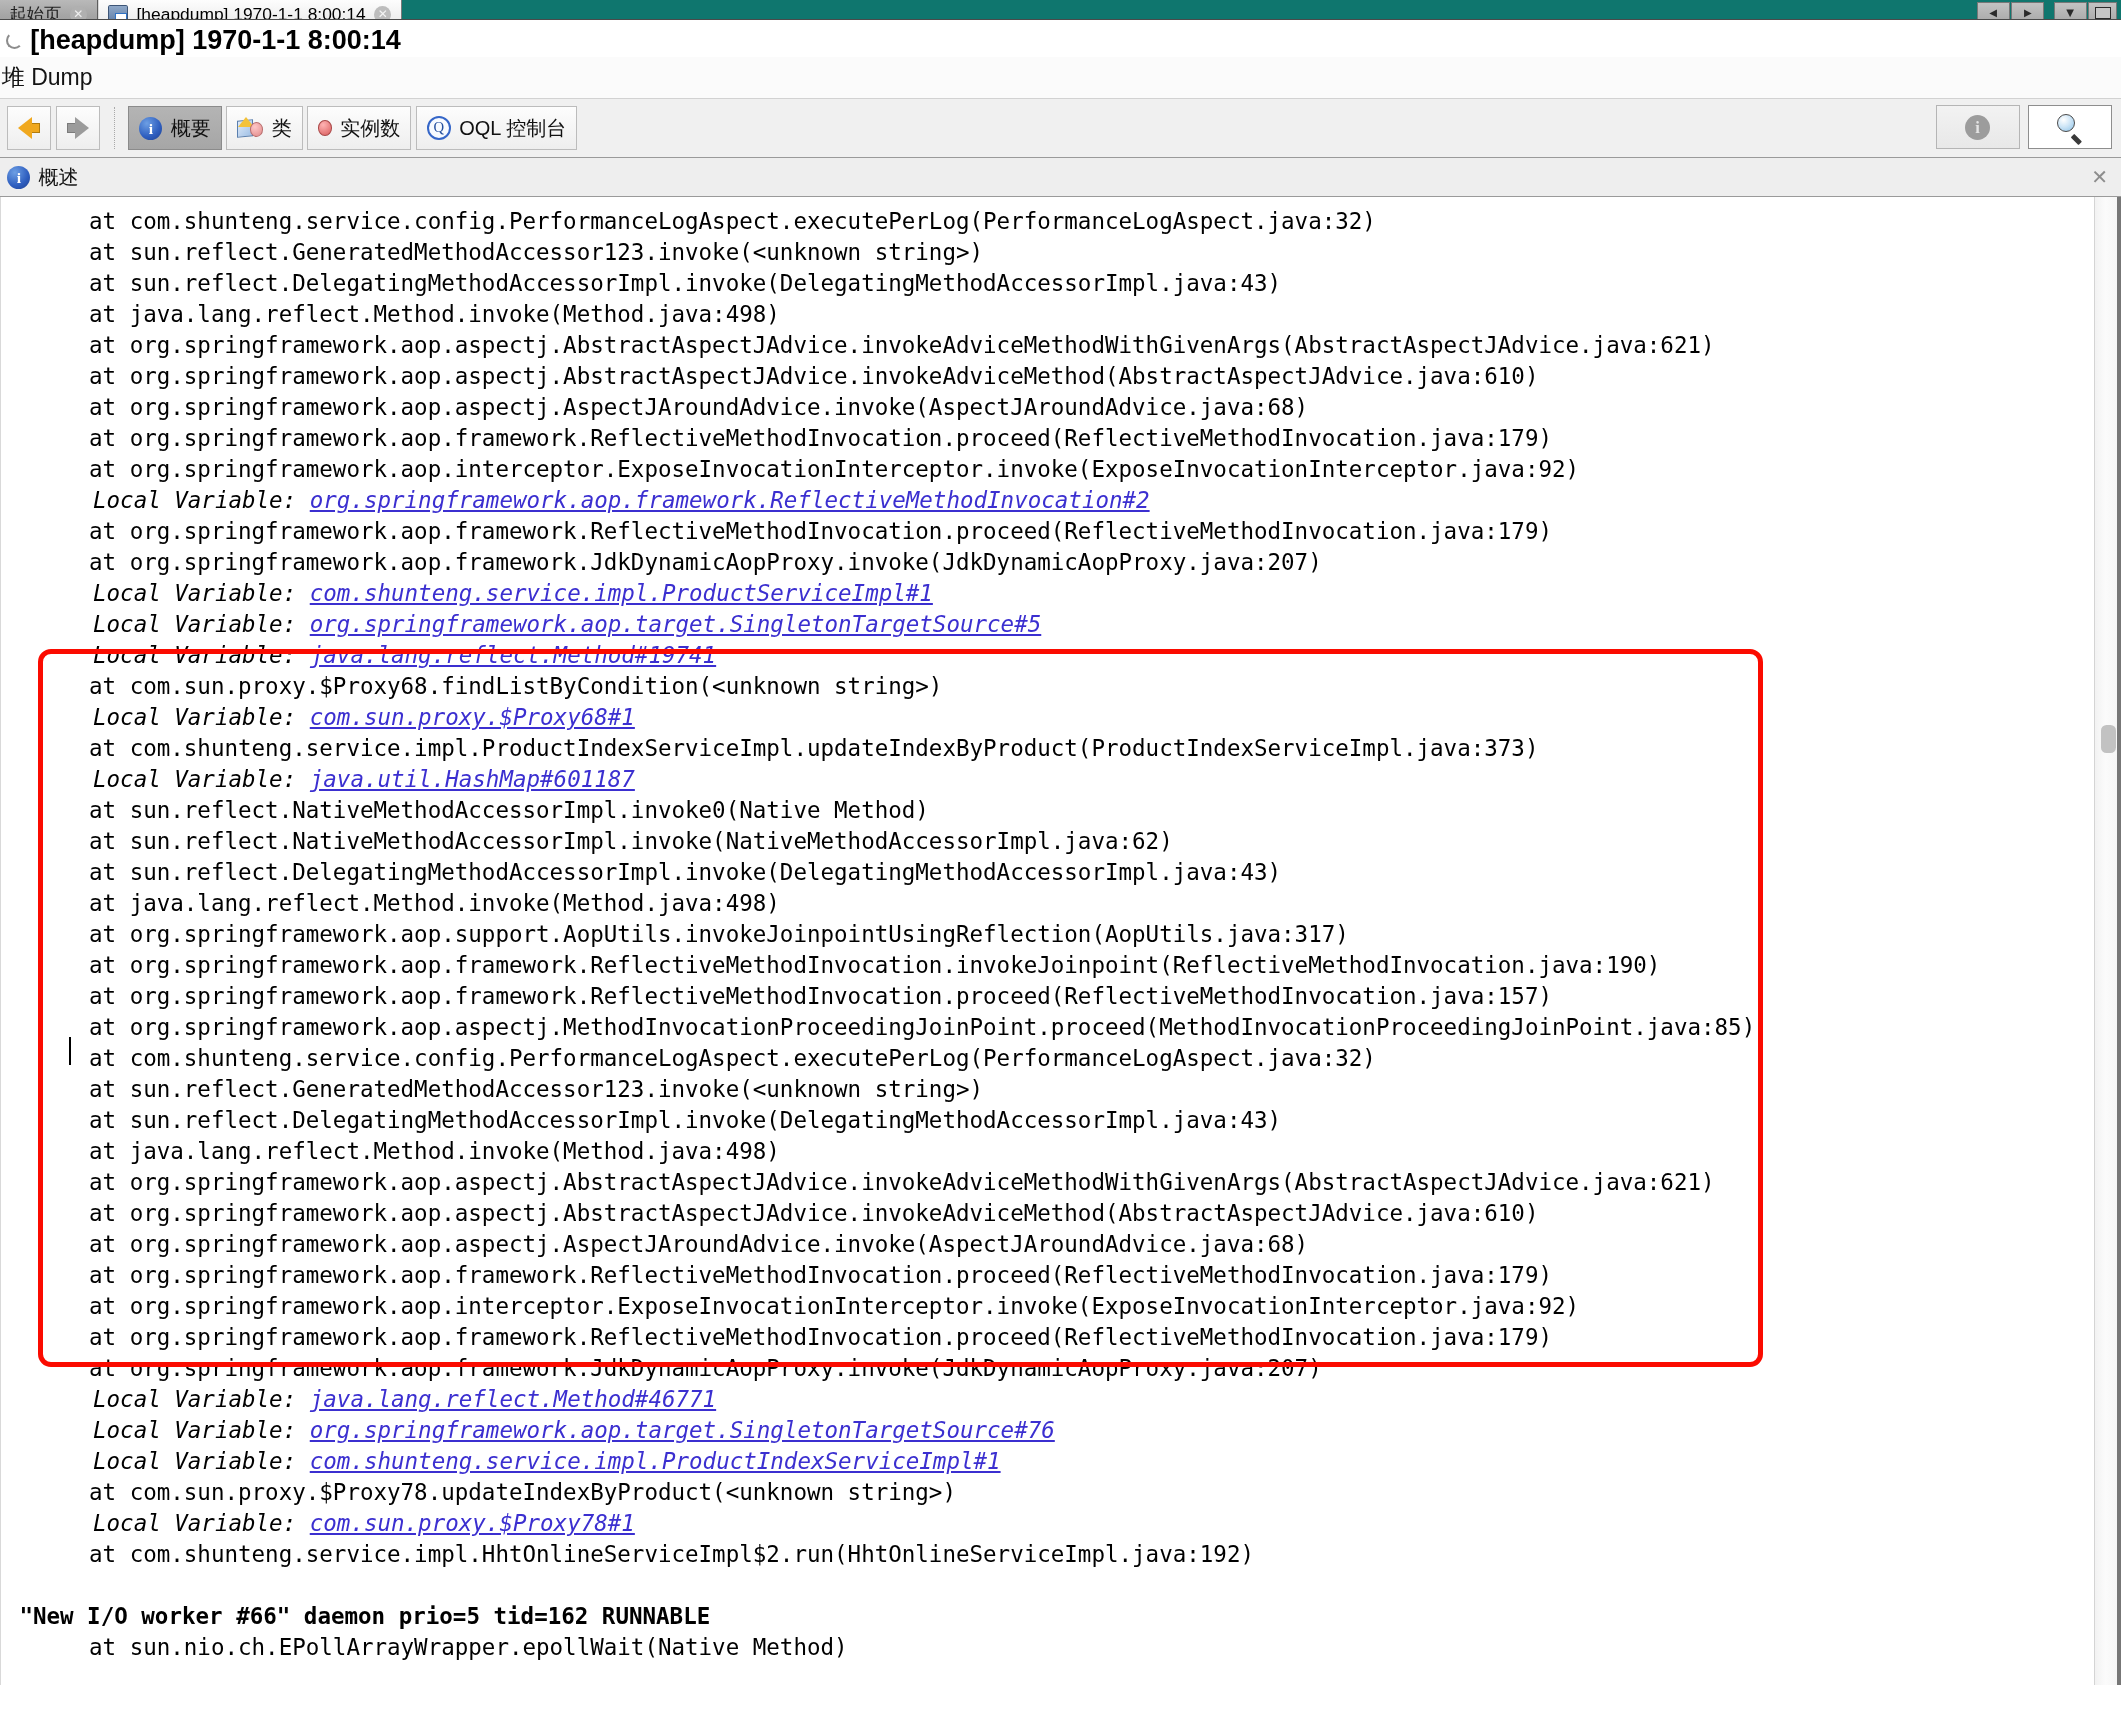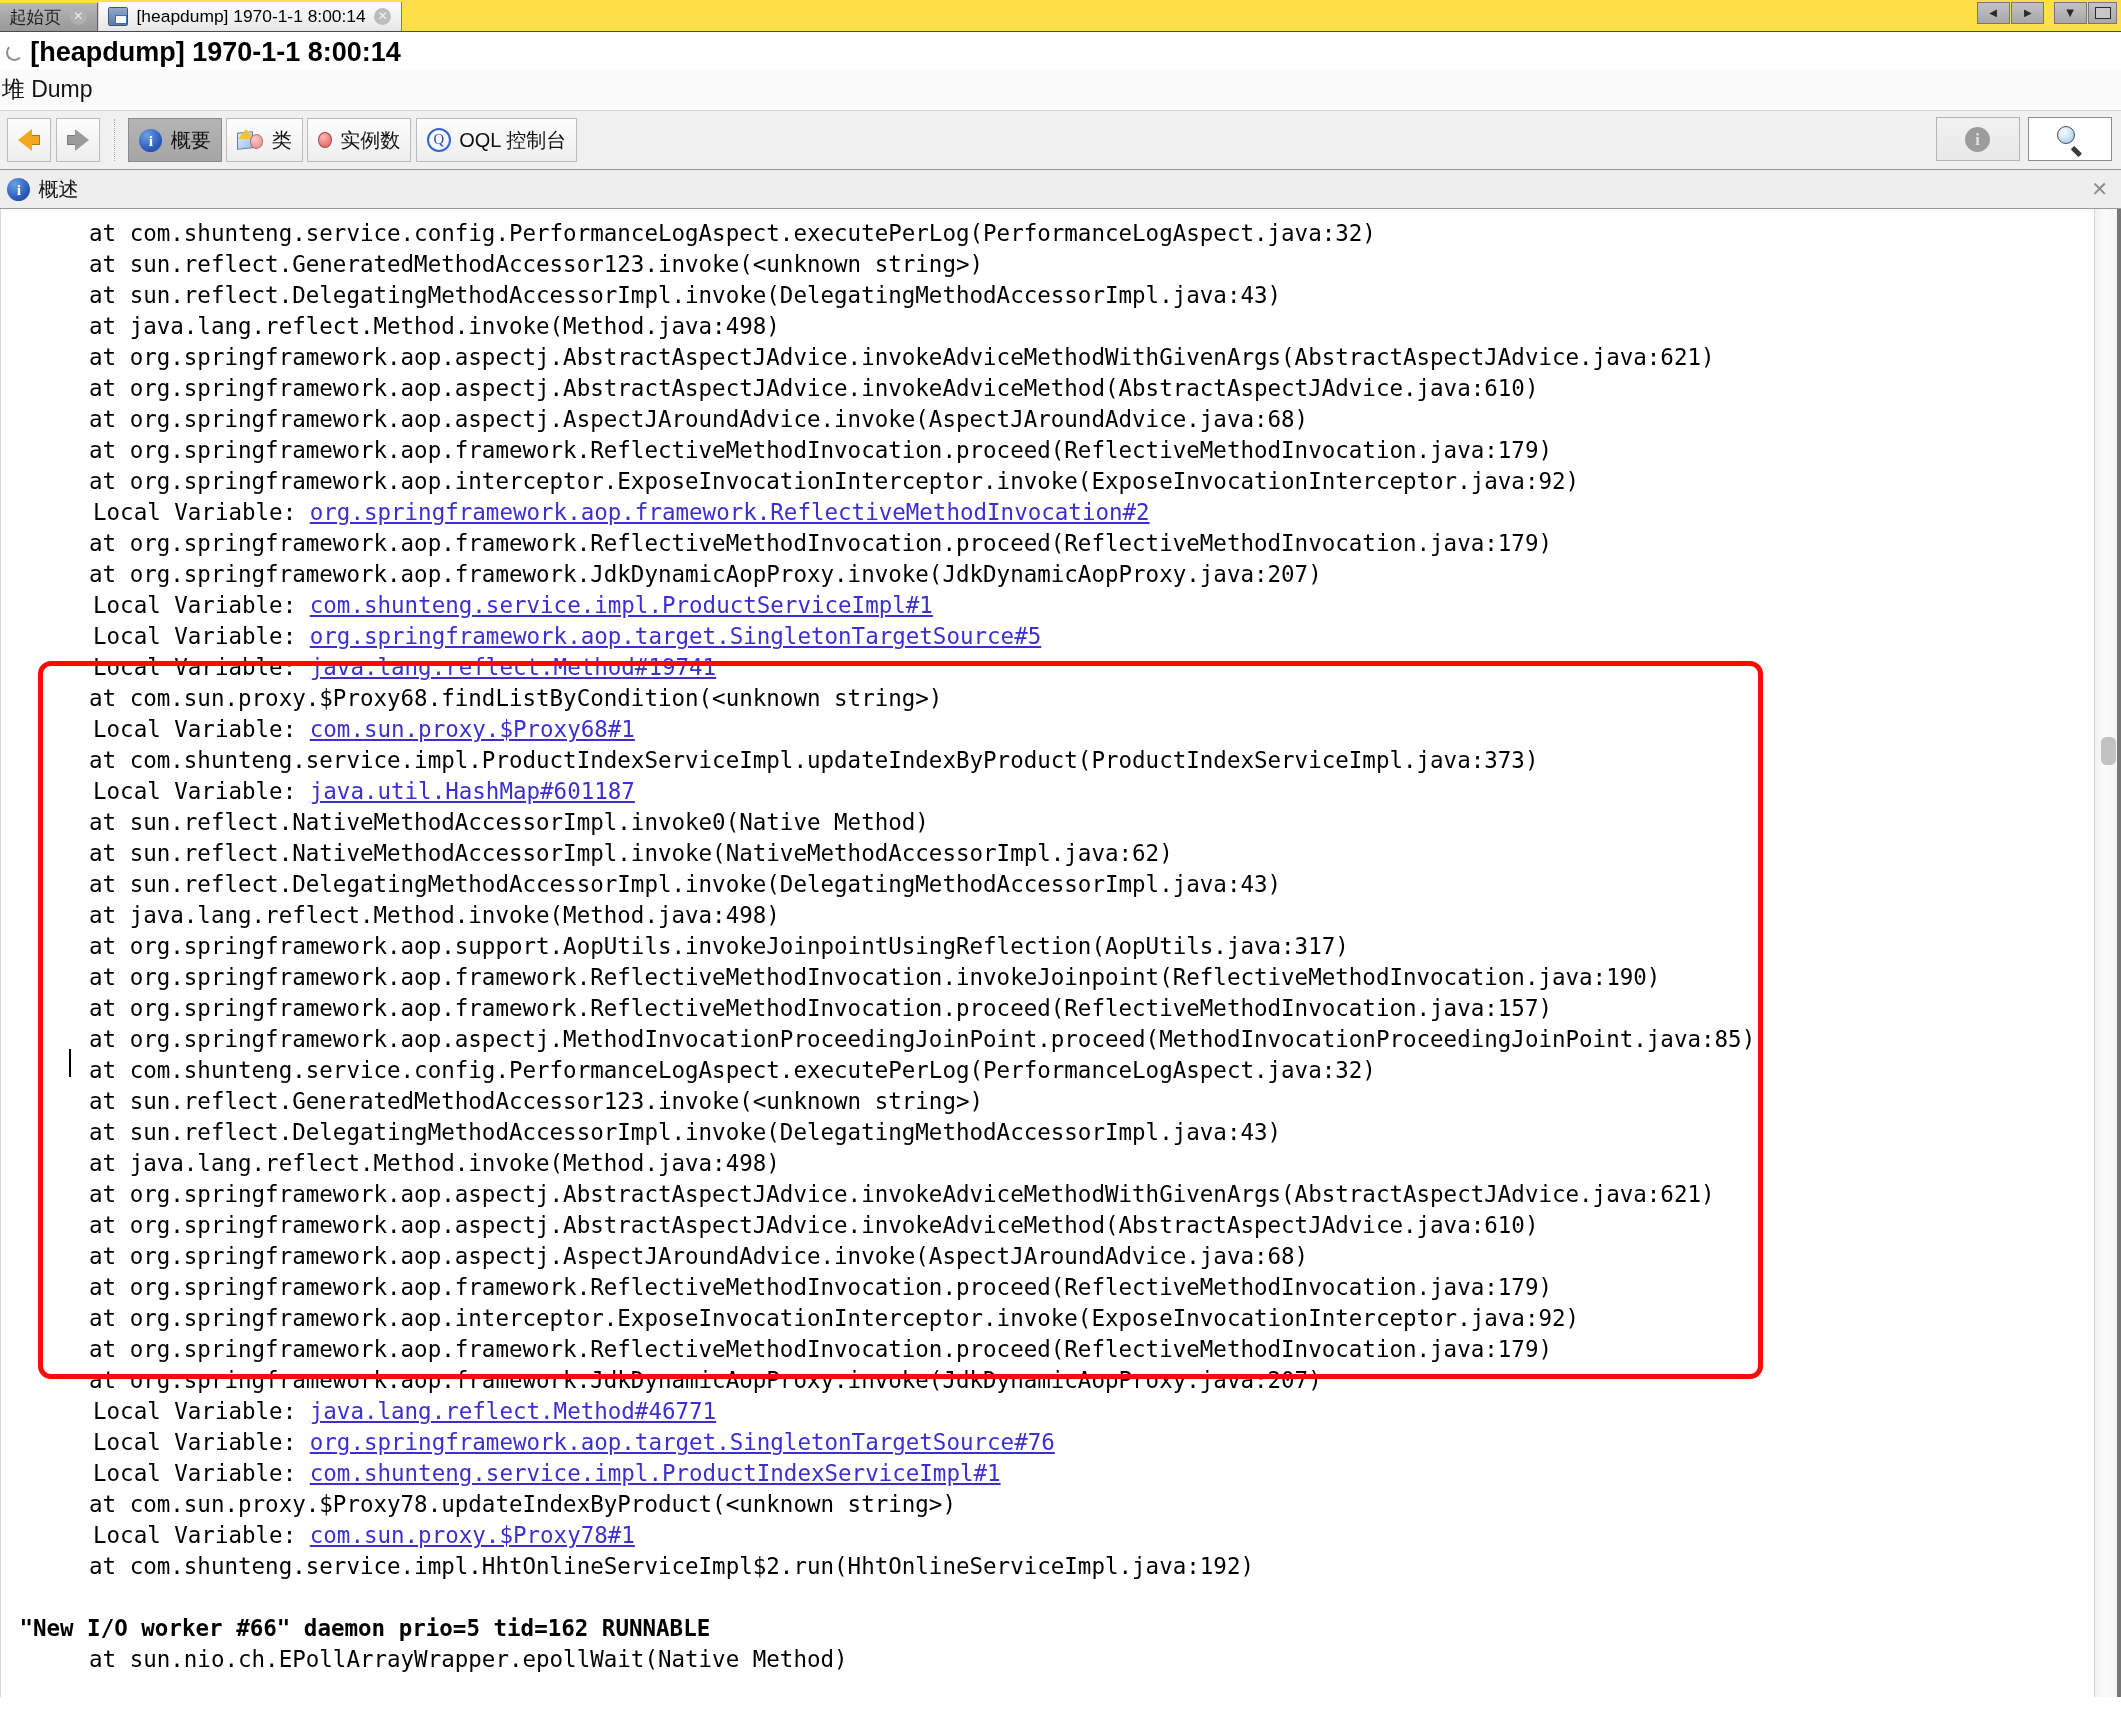--- a/index.html
+++ b/index.html
@@ -7,25 +7,25 @@
     margin: 0; padding: 0;
     width: 2121px; height: 1732px;
     overflow: hidden;
     background: #ffffff;
     font-family: "Liberation Sans", sans-serif;
   }
 
   
   #tabbar {
     position: relative;
-    height: 32px;
-    background: #fde047;
+    height: 20px;
+    background: #0f766e;
     border-bottom: 0.9px solid #4a4a4a;
     display: flex;
-    align-items: flex-end;
+    align-items: flex-start;
     overflow: hidden;
   }
   .tab {
     height: 28.5px;
     display: flex;
     align-items: center;
     gap: 8.3px;
     padding: 0 10px 0 9.2px;
     font-size: 17.4px;
     color: #1a1a1a;
@@ -295,21 +295,21 @@
     left: 0; top: 0;
     padding: 9.2px 0 0 0;
     font-family: "DejaVu Sans Mono", monospace;
     font-size: 22.5px;
     line-height: 31px;
     color: #000000;
     white-space: pre;
   }
   #stack .ln { padding-left: 33px; }
   #stack .at   { padding-left: 48px; margin-left: 40px; }
-  #stack .lv   { padding-left: 92px; }
+  #stack .lv   { padding-left: 92px; font-style: italic; }
   #stack .thread { padding-left: 18.4px; font-weight: bold; }
   #stack .blank { height: 31px; }
   a.lnk {
     color: #3b2fd0;
     text-decoration: underline;
   }
   #caret {
     position: absolute;
     left: 68px; top: 840px;
     width: 1.8px; height: 27.5px;

